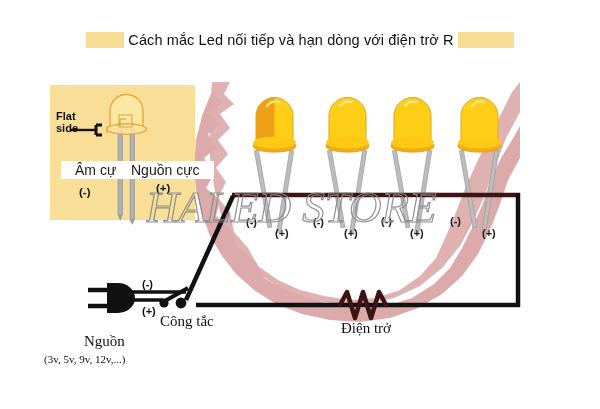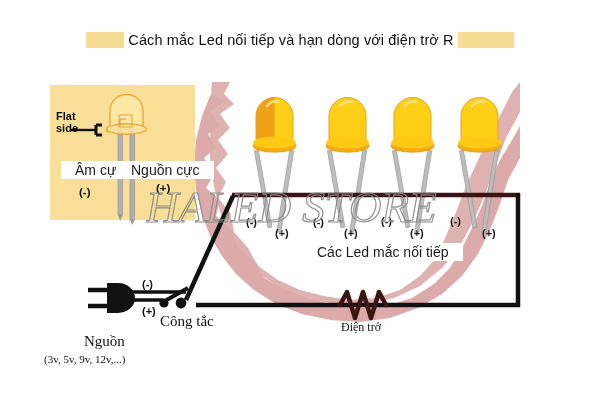--- a/index.html
+++ b/index.html
@@ -115,21 +115,21 @@
   #source-label {
     left: 84px; top: 333px;
     font-size: 15px;
   }
   #source-values {
     left: 44px; top: 353px;
     font-size: 11px;
   }
   #resistor-label {
     left: 341px; top: 320px;
-    font-size: 12px;
+    font-size: 15px;
   }
   .sign-small {
     font-size: 11px;
     font-weight: bold;
     color: #111111;
     font-family: "Liberation Sans", sans-serif;
   }
   #src-neg { left: 142px; top: 278px; }
   #src-pos { left: 142px; top: 305px; }
 
@@ -266,21 +266,20 @@
 
   <div id="pol-1-neg" class="abs pol">(-)</div>
   <div id="pol-1-pos" class="abs pol">(+)</div>
   <div id="pol-2-neg" class="abs pol">(-)</div>
   <div id="pol-2-pos" class="abs pol">(+)</div>
   <div id="pol-3-neg" class="abs pol">(-)</div>
   <div id="pol-3-pos" class="abs pol">(+)</div>
   <div id="pol-4-neg" class="abs pol">(-)</div>
   <div id="pol-4-pos" class="abs pol">(+)</div>
 
-  <div id="series-caption" class="abs white-tag">Các Led mắc nối tiếp</div>
 
   <div id="src-neg" class="abs sign-small">(-)</div>
   <div id="src-pos" class="abs sign-small">(+)</div>
 
   <div id="switch-label" class="abs serif-label">Công tắc</div>
   <div id="source-label" class="abs serif-label">Nguồn</div>
   <div id="source-values" class="abs serif-label">(3v, 5v, 9v, 12v,...)</div>
   <div id="resistor-label" class="abs serif-label">Điện trở</div>
 
   <svg id="watermark" class="abs" width="330" height="52" viewBox="0 0 330 52">

